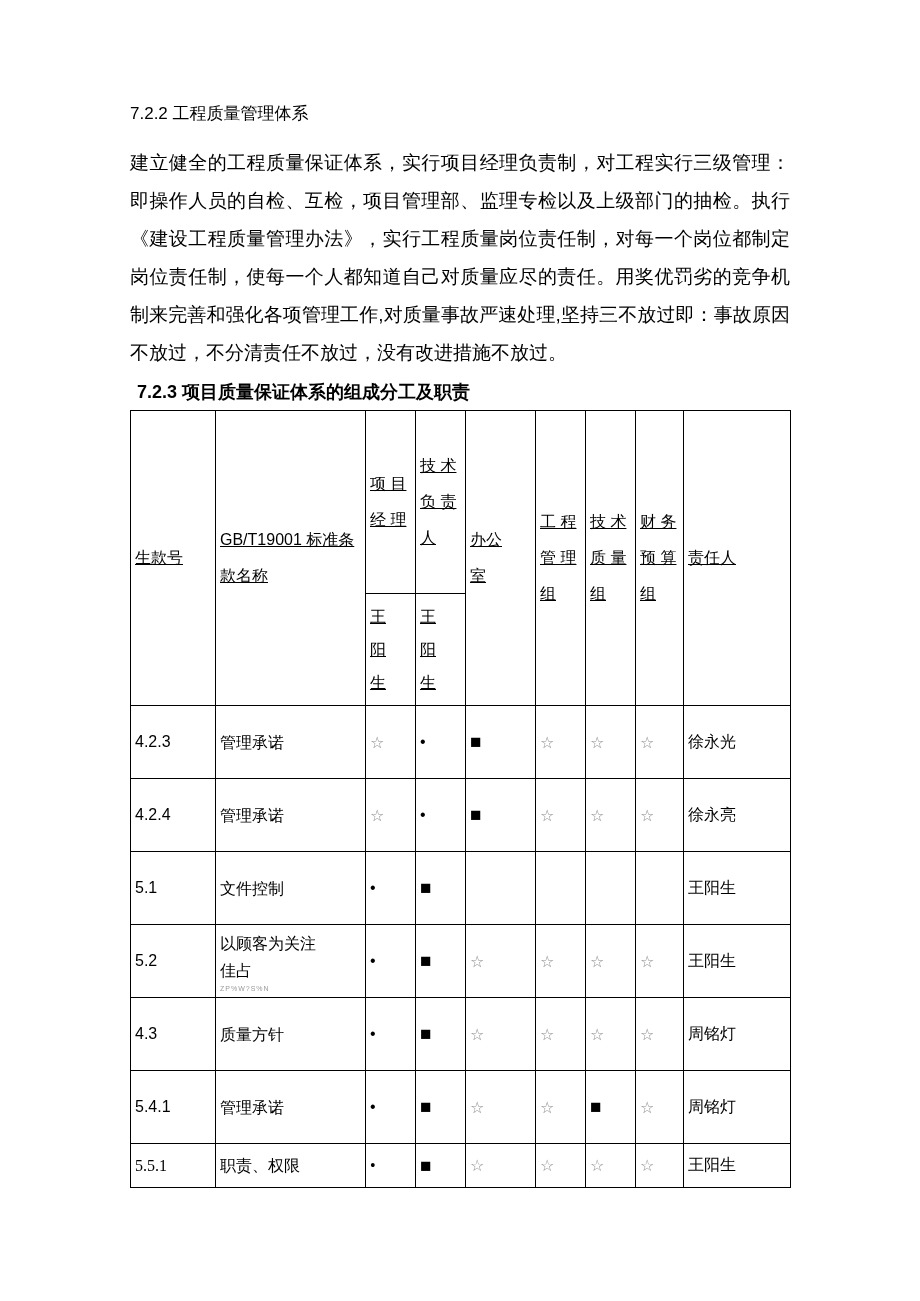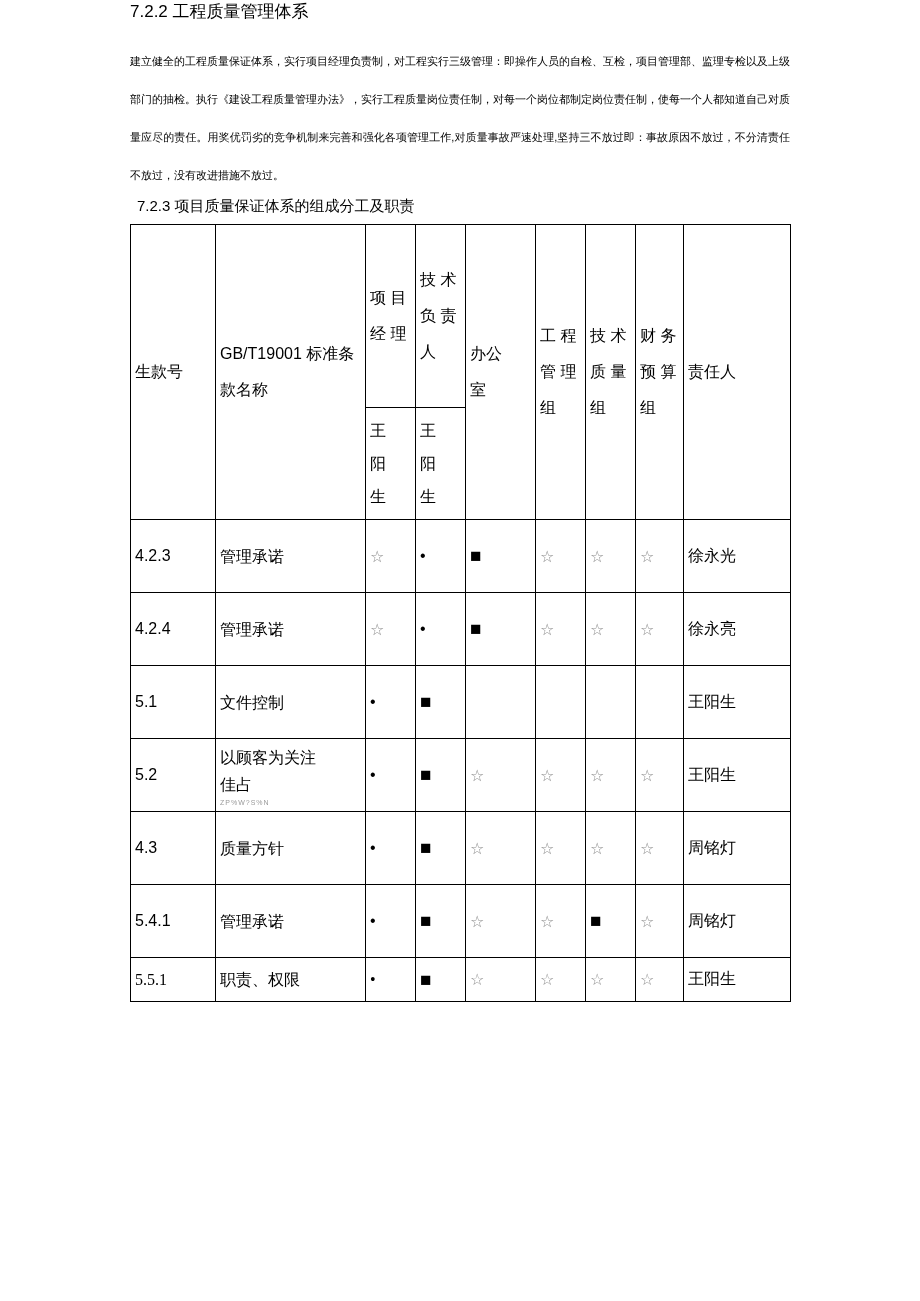--- a/index.html
+++ b/index.html
@@ -3,33 +3,33 @@
 <meta charset="utf-8">
 <style>
   * { margin:0; padding:0; box-sizing:border-box; }
   html,body { background:#fff; }
   body {
     width:920px; height:1301px; position:relative;
     font-family:"Liberation Sans","DejaVu Sans",sans-serif;
     color:#000;
   }
   .content { position:absolute; left:130px; top:0; width:660px; }
-  .h722 { font-size:17px; font-weight:400; line-height:24px; }
-  .para  { margin-top:18px; font-size:11px; line-height:38px; text-align:justify; }
-  .h723  { margin-top:0; padding-left:7px; font-size:15px; font-weight:400; line-height:24px; }
+  .h722 { padding-top:102px; font-size:17px; font-weight:400; line-height:24px; }
+  .para  { margin-top:18px; font-size:19px; line-height:38px; text-align:justify; }
+  .h723  { margin-top:8px; padding-left:7px; font-size:18px; font-weight:700; line-height:24px; }
 
   table { border-collapse:collapse; table-layout:fixed; width:660px; margin-top:6px; }
   td {
     border:1px solid #000; padding:2px 4px; font-size:16px;
     vertical-align:middle; text-align:left; overflow:hidden;
   }
   .pre { white-space:pre-line; }
   thead tr.hrow1 { height:183px; }
   thead tr.hrow2 { height:112px; }
-  .hdr   { line-height:36px; }
+  .hdr   { line-height:36px;text-decoration:underline; }
   .hname { line-height:33px; }
   tbody tr { height:73px; }
   tbody tr:last-child { height:44px;font-family:Liberation Serif, serif; }
   .c-name { line-height:27px; }
   .sym-star   { color:#8f8f8f; font-size:16px; }
   .sym-dot    { font-size:16px; }
   .sym-square { font-size:19px; }
   .artifact { font-size:7px; color:#9a9a9a; line-height:9px; letter-spacing:1px; }
 </style>
 </head>

